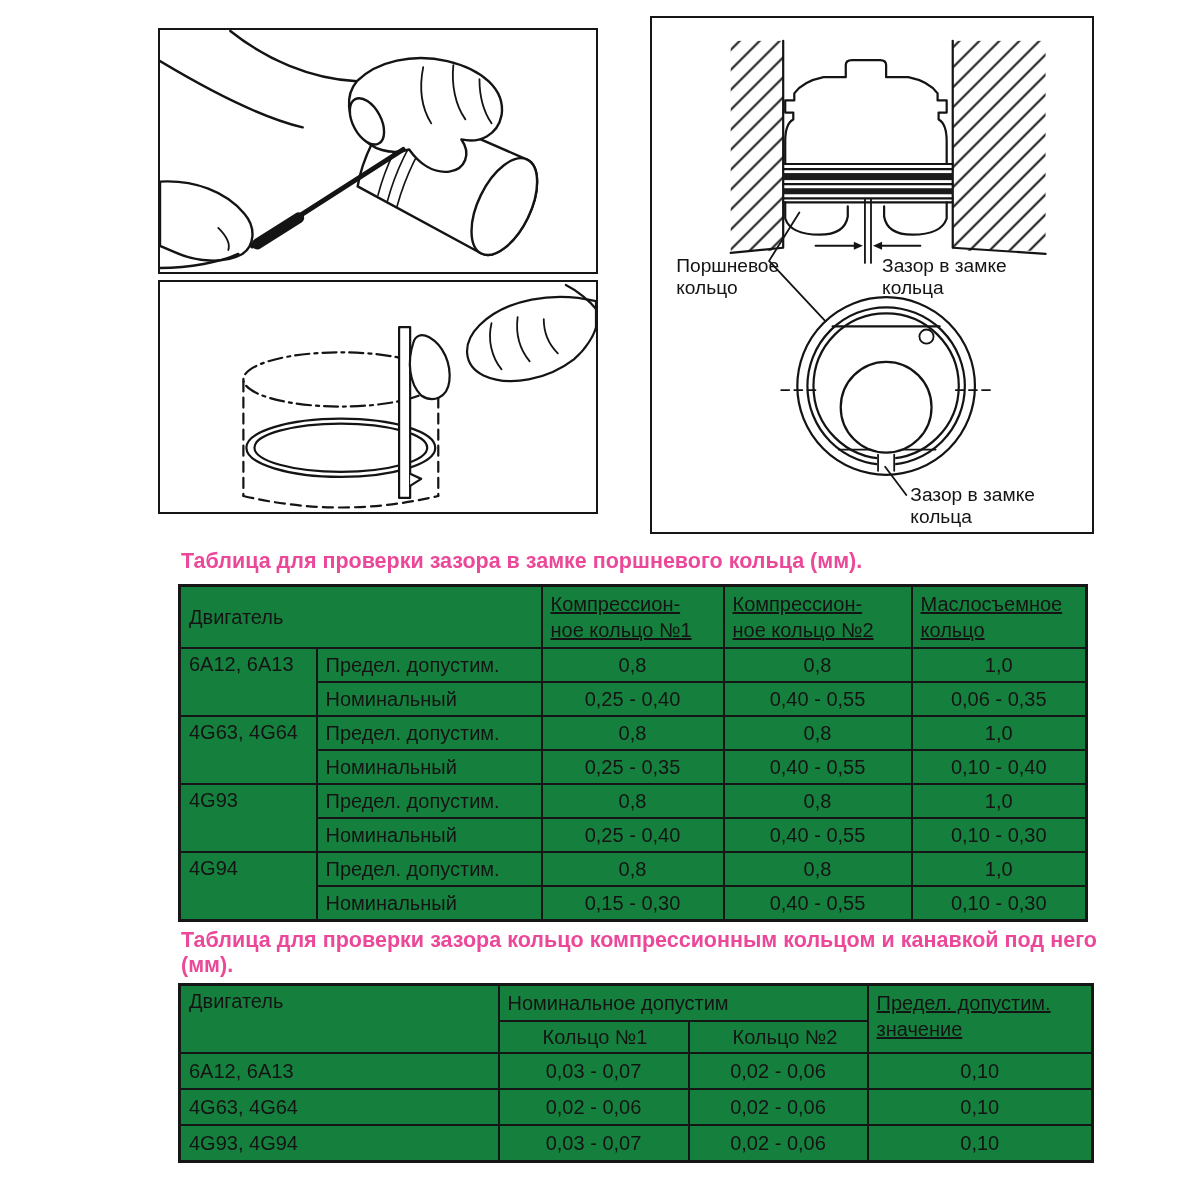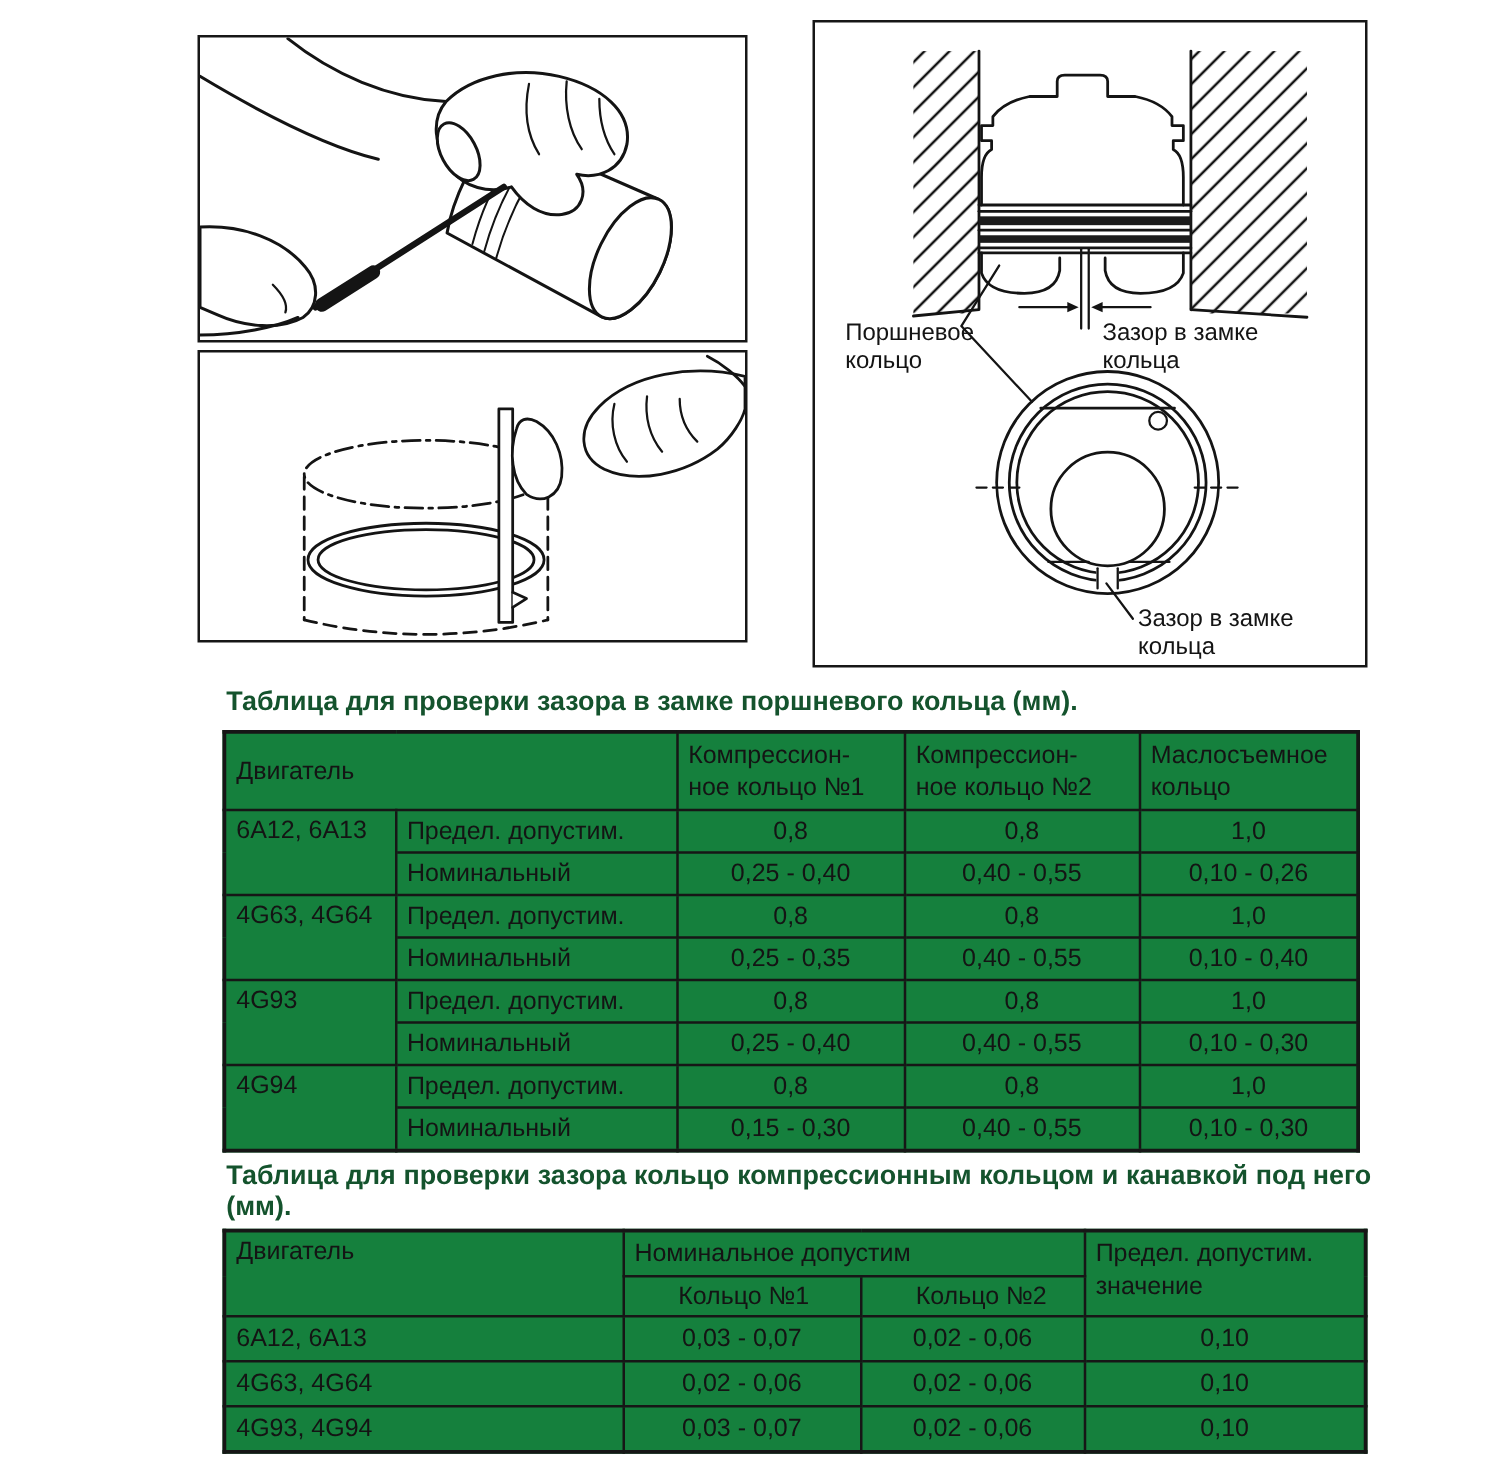--- a/index.html
+++ b/index.html
@@ -3,24 +3,24 @@
 <meta charset="utf-8">
 <style>
   html,body{margin:0;padding:0;}
   body{
     width:1199px;height:1186px;background:#ffffff;
     font-family:"Liberation Sans", sans-serif;color:#141414;
     position:relative;overflow:hidden;
   }
   .figure{position:absolute;border:2.5px solid #161616;background:#fff;text-decoration:underline;}
   .figure svg{display:block;width:100%;height:100%;}
-  .doc-title{position:absolute;margin:0;font-weight:bold;font-size:21.5px;line-height:25px;color:#14532d;}
+  .doc-title{position:absolute;margin:0;font-weight:bold;font-size:21.5px;line-height:25px;color:#ec4899;}
   .tbl{position:absolute;border-collapse:collapse;table-layout:fixed;background:#15803d;border:3px solid #161616;}
   .tbl td{border:2px solid #161616;font-size:20px;padding:1px 8px;color:#141414;vertical-align:middle;overflow:hidden;}
-  .tbl .pre{white-space:pre-line;line-height:26px;}
+  .tbl .pre{white-space:pre-line;line-height:26px;text-decoration:underline;}
   .tbl .num{text-align:center;padding:1px 2px;}
   .tbl1 .hrow td{height:58px;vertical-align:middle;}
   .tbl1 .drow td{height:30px;}
   .tbl1 td.engine{vertical-align:top;padding-top:4px;}
   .tbl2 .hrow1 td{height:32px;}
   .tbl2 .hrow2 td{height:28px;padding-left:43px;}
   .tbl2 .drow td{height:32px;}
   .tbl2 td.limit-h{vertical-align:top;padding-top:4px;}
   .t2{text-align:justify;}
   svg text{font-family:"Liberation Sans", sans-serif;font-size:19px;fill:#141414;}
@@ -176,21 +176,21 @@
     <td class="engine" rowspan="2">6A12, 6A13</td>
     <td>Предел. допустим.</td>
     <td class="num">0,8</td>
     <td class="num">0,8</td>
     <td class="num">1,0</td>
   </tr>
   <tr class="drow">
     <td>Номинальный</td>
     <td class="num">0,25 - 0,40</td>
     <td class="num">0,40 - 0,55</td>
-    <td class="num">0,10 - 0,26</td>
+    <td class="num">0,06 - 0,35</td>
   </tr>
 
   <tr class="drow">
     <td class="engine" rowspan="2">4G63, 4G64</td>
     <td>Предел. допустим.</td>
     <td class="num">0,8</td>
     <td class="num">0,8</td>
     <td class="num">1,0</td>
   </tr>
   <tr class="drow">

